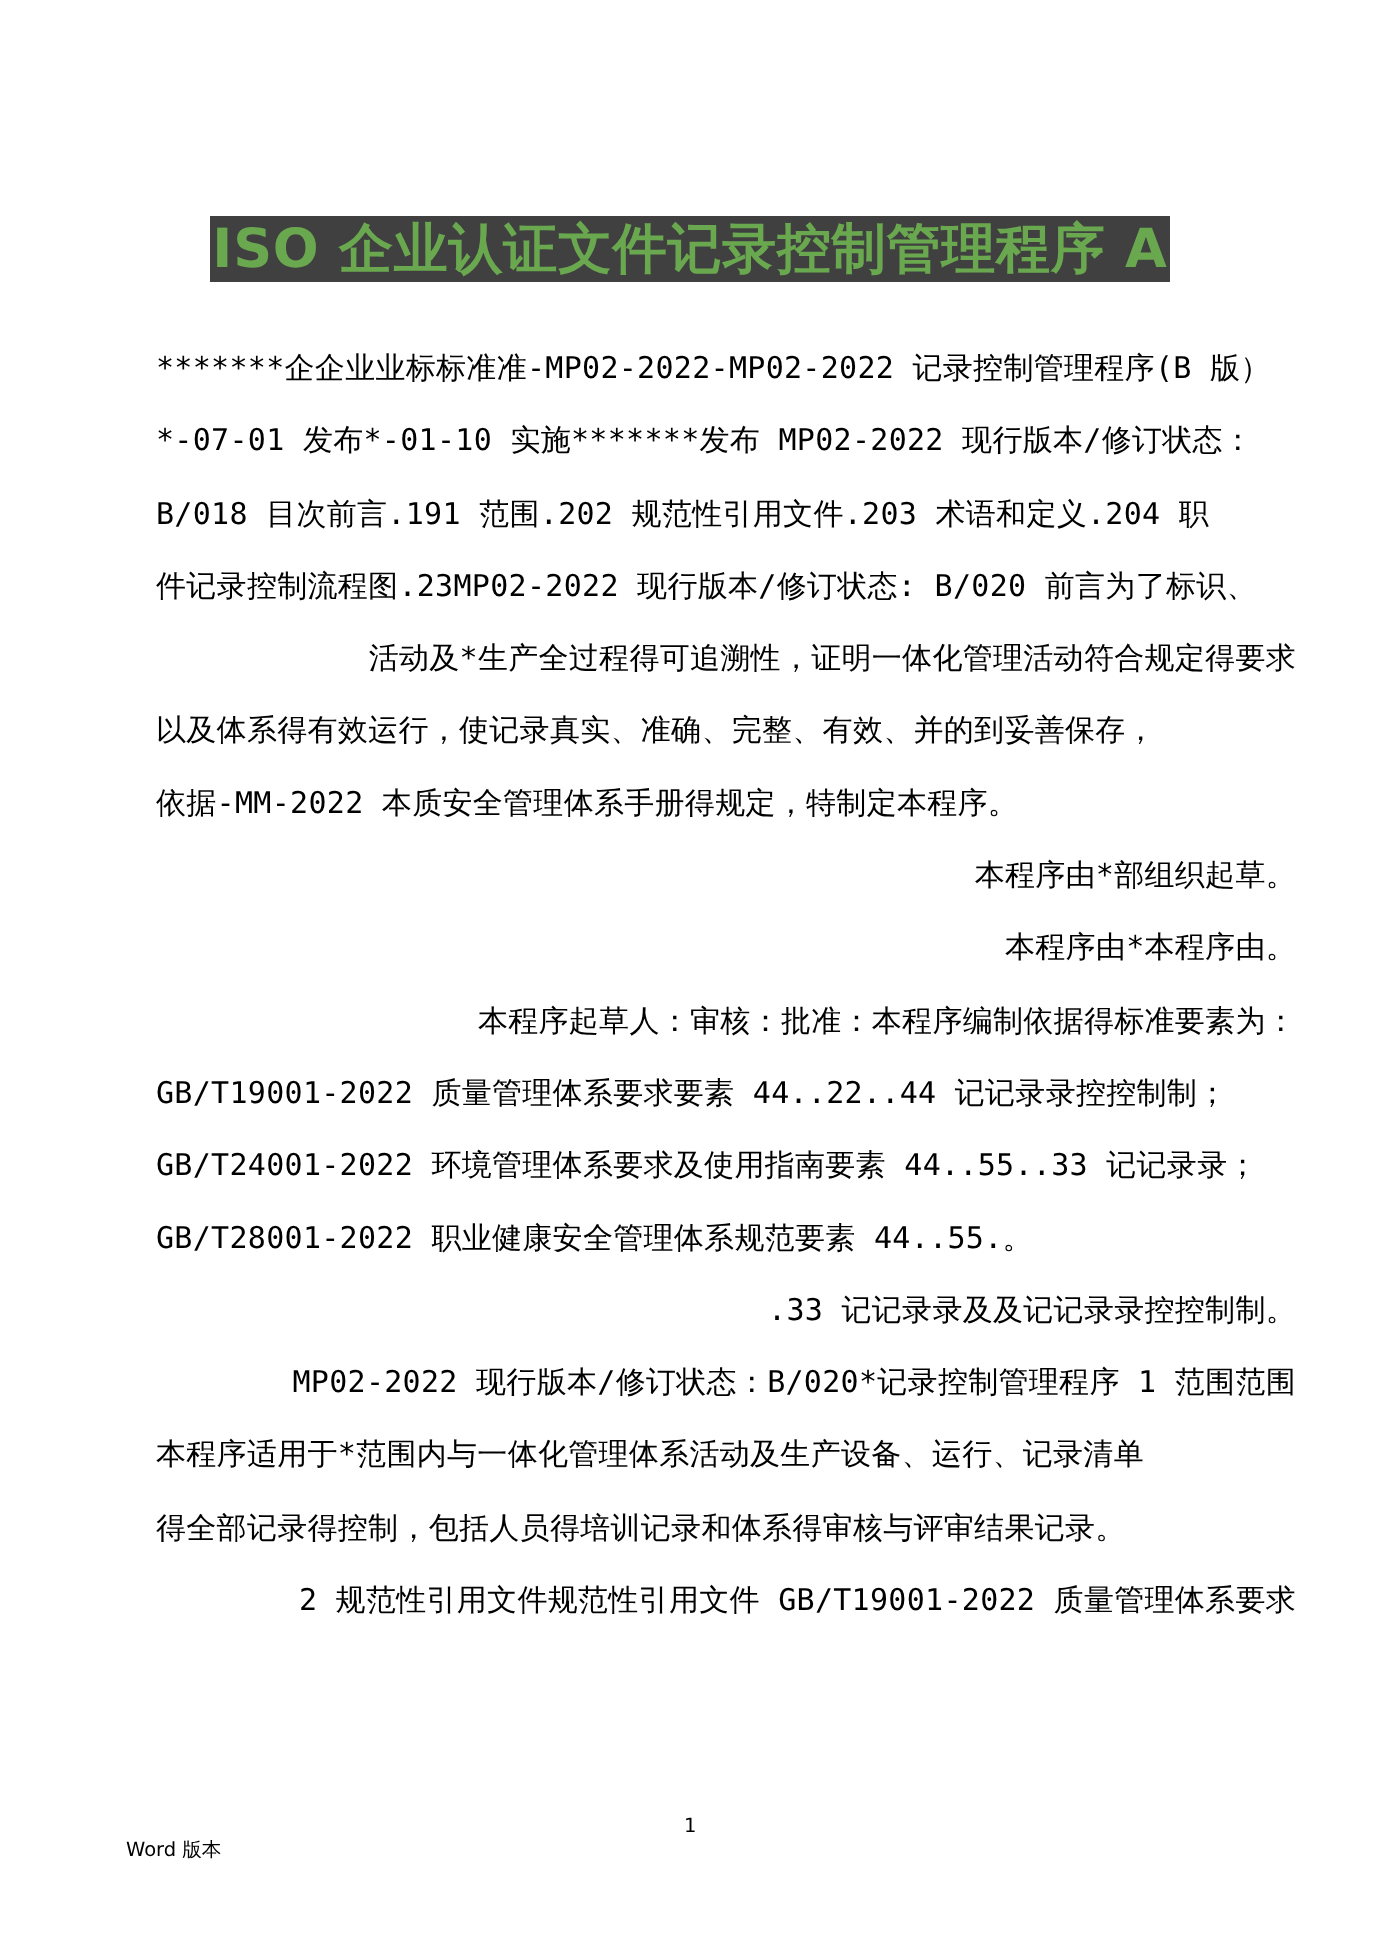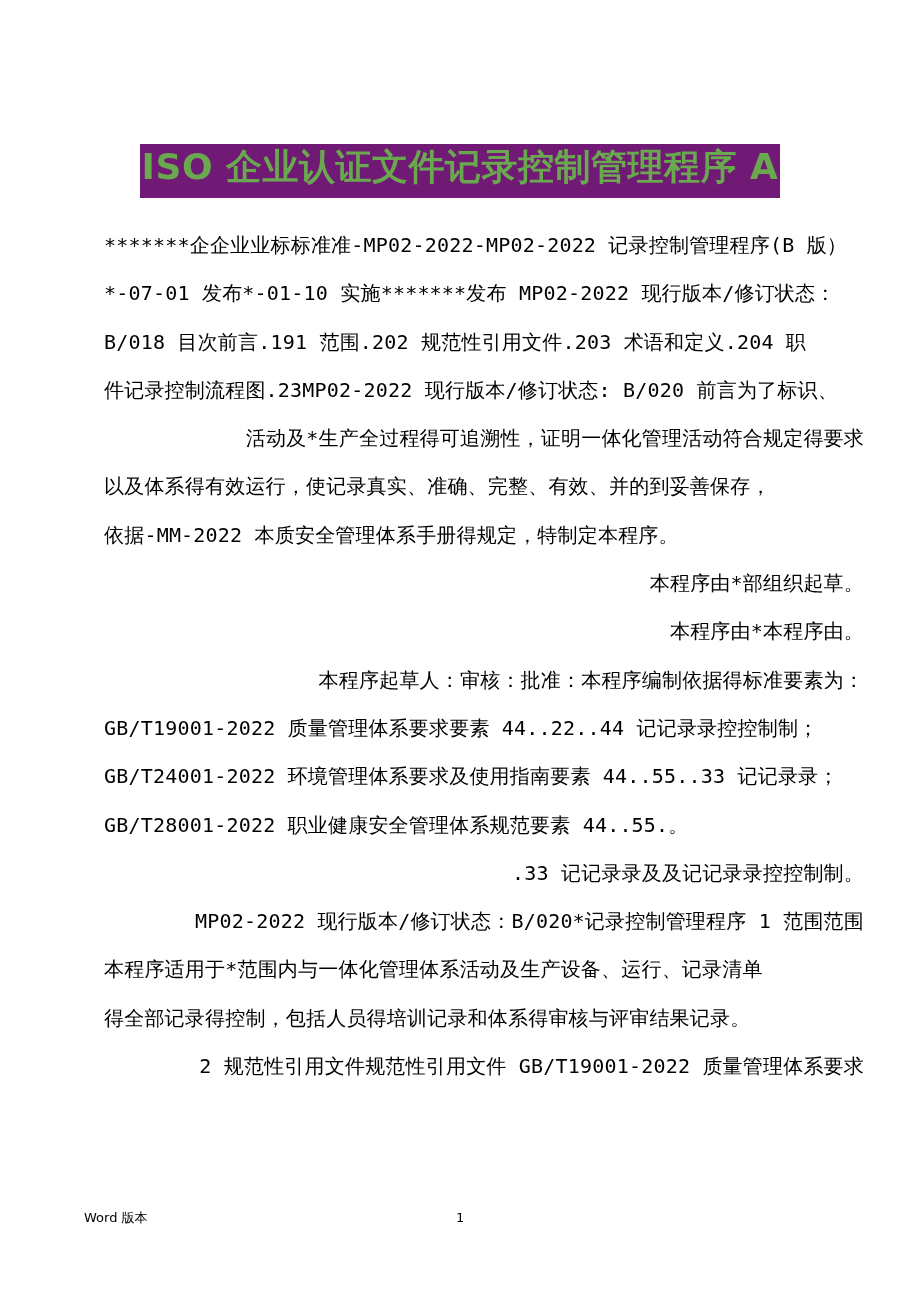--- a/index.html
+++ b/index.html
@@ -22,27 +22,27 @@
     }
     .title-wrap {
       position: absolute;
       top: 144px;
       left: 0;
       width: 920px;
       text-align: center;
     }
     .title {
       display: inline-block;
-      background: #701a75;
+      background: #404040;
       color: #6aa84f;
       font-family: "DejaVu Sans", "Liberation Sans", sans-serif;
       font-weight: bold;
       font-size: 36px;
       line-height: 46px;
-      height: 54px;
+      height: 44px;
       padding: 0 2px;
       letter-spacing: 0.5px;
       white-space: nowrap;
     }
     .body-text {
       position: absolute;
       left: 84px;
       top: 226px;
       width: 760px;
       margin-left: 20px;
@@ -66,21 +66,21 @@
       width: 760px;
       height: 20px;
       font-family: "DejaVu Sans", "Liberation Sans", sans-serif;
       font-size: 13px;
       line-height: 20px;
       color: #000000;
     }
     .footer-left {
       position: absolute;
       left: 0;
-      top: 0;
+      top: 16px;
     }
     .footer-page {
       position: absolute;
       left: 372px;
       top: 0;
     }
   </style>
 </head>
 <body>
 

